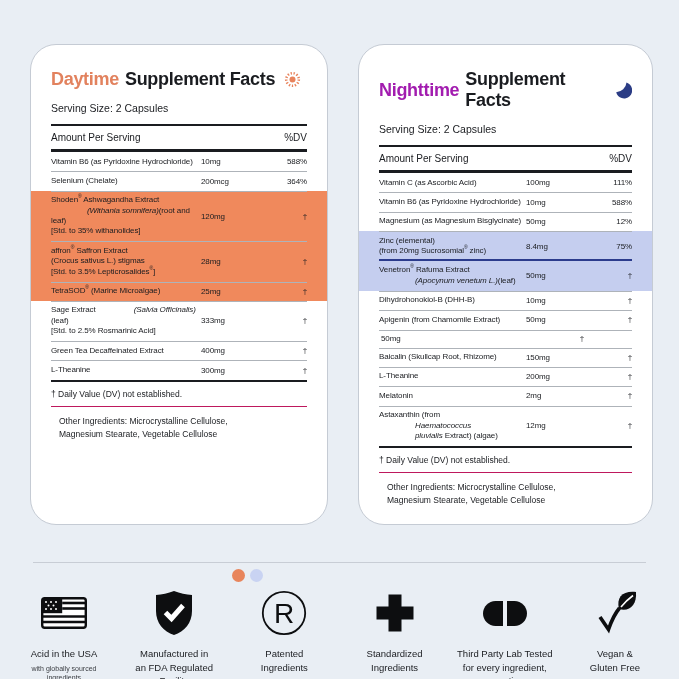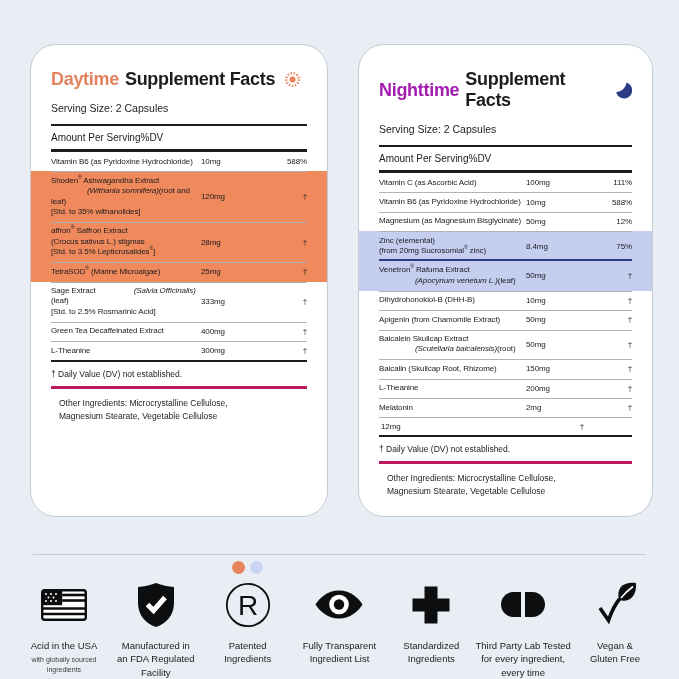--- a/index.html
+++ b/index.html
@@ -19,21 +19,21 @@
   .panel.night{width:295px;}
   .panel-title{
     display:flex;align-items:center;gap:6px;
     margin:0 20px 12px;font-size:18px;font-weight:bold;letter-spacing:-0.3px;
   }
   .accent-day{color:#E2825E;}
   .accent-night{color:#a21caf;}
   .title-icon{display:inline-flex;margin-left:3px;}
   .serving{margin:0 20px 10px;font-size:10.5px;}
   .thead{
-    display:flex;justify-content:flex-start;align-items:center;
+    display:flex;justify-content:space-between;align-items:center;
     margin:0 20px;padding:6px 0;font-size:10px;
     border-top:2px solid #1A1C20;border-bottom:3px solid #1A1C20;
   }
   .rows{display:block;}
   .row{
     position:relative;display:grid;grid-template-columns:1fr 60px 48px;
     align-items:center;padding:4.5px 20px;font-size:8px;letter-spacing:-0.1px;
   }
   .row::before{
     content:'';position:absolute;top:0;left:20px;right:20px;
@@ -45,21 +45,21 @@
   .ing-dv{text-align:right;}
   .hl-day{background:#F0895C;}
   .hl-night{background:#C5CEEF;}
   .navy-below::after{
     content:'';position:absolute;bottom:0;left:20px;right:20px;
     border-bottom:2px solid #2B3B8C;
   }
   .navy-below + .row::before{display:none;}
   .footnote{
     margin:0 20px;padding:7px 0;font-size:8.5px;
-    border-top:2.5px solid #1A1C20;border-bottom:3px solid #be185d;
+    border-top:2.5px solid #1A1C20;border-bottom:1px solid #be185d;
   }
   .other{
     margin:0 28px;padding-top:8px;font-size:8.5px;line-height:1.5;white-space:pre-line;
   }
   sup{font-size:0.62em;vertical-align:super;line-height:0;}
   i{font-style:italic;margin-left:36px;}
   
   .rule{height:1px;background:#C8CDD5;margin:37px 33px 0;border:0;}
   .badge-row{
     position:relative;display:flex;justify-content:space-between;align-items:flex-start;
@@ -102,20 +102,25 @@
         <span>%DV</span>
       </div>
       <div class="rows">
   <div class="row">
     <span class="ing-name">Vitamin B6 (as Pyridoxine Hydrochloride)</span>
     <span class="ing-amount">10mg</span>
     <span class="ing-dv">588%</span>
   </div>
 
 
+  <div class="row">
+    <span class="ing-name">Selenium (Chelate)</span>
+    <span class="ing-amount">200mcg</span>
+    <span class="ing-dv">364%</span>
+  </div>
 
   <div class="row hl-day">
     <span class="ing-name">Shoden<sup>®</sup> Ashwagandha Extract<br><i>(Withania somnifera)</i>(root and leaf)<br>[Std. to 35% withanolides]</span>
     <span class="ing-amount">120mg</span>
     <span class="ing-dv">†</span>
   </div>
 
   <div class="row hl-day">
     <span class="ing-name">affron<sup>®</sup> Saffron Extract<br>(Crocus sativus L.) stigmas<br>[Std. to 3.5% Lepticrosalides<sup>®</sup>]</span>
     <span class="ing-amount">28mg</span>
@@ -203,21 +208,20 @@
     <span class="ing-dv">†</span>
   </div>
 
   <div class="row">
     <span class="ing-name">Apigenin (from Chamomile Extract)</span>
     <span class="ing-amount">50mg</span>
     <span class="ing-dv">†</span>
   </div>
 
   <div class="row">
-    <span class="ing-name">Baicalein Skullcap Extract<br><i>(Scutellaria baicalensis)</i>(root)</span>
     <span class="ing-amount">50mg</span>
     <span class="ing-dv">†</span>
   </div>
 
   <div class="row">
     <span class="ing-name">Baicalin (Skullcap Root, Rhizome)</span>
     <span class="ing-amount">150mg</span>
     <span class="ing-dv">†</span>
   </div>
 
@@ -227,20 +231,21 @@
     <span class="ing-dv">†</span>
   </div>
 
   <div class="row">
     <span class="ing-name">Melatonin</span>
     <span class="ing-amount">2mg</span>
     <span class="ing-dv">†</span>
   </div>
 
   <div class="row">
+    <span class="ing-name">Astaxanthin (from <i>Haematococcus</i><br><i>pluvialis</i> Extract) (algae)</span>
     <span class="ing-amount">12mg</span>
     <span class="ing-dv">†</span>
   </div>
 </div>
       <div class="footnote">† Daily Value (DV) not established.</div>
       <div class="other">Other Ingredients: Microcrystalline Cellulose,
 Magnesium Stearate, Vegetable Cellulose</div>
     </section>
 
   </div>
@@ -297,31 +302,20 @@
       <span class="icon-box">
         <svg width="46" height="46" viewBox="0 0 46 46">
           <circle cx="23" cy="23" r="21.2" fill="none" stroke="#0D0E10" stroke-width="1.8"></circle>
           <text x="23" y="33" text-anchor="middle" font-family="Liberation Sans, sans-serif" font-size="28" fill="#0D0E10">R</text>
         </svg>
       </span>
       <span class="badge-label">Patented
 Ingredients</span>
     </div>
 
-    <div class="badge">
-      <span class="icon-box">
-        <svg width="48" height="31" viewBox="0 0 48 31">
-          <path d="M24 1.5 C35.5 1.5 44 9.5 47.5 15.5 C44 21.5 35.5 29.5 24 29.5 C12.5 29.5 4 21.5 0.5 15.5 C4 9.5 12.5 1.5 24 1.5 Z" fill="#0D0E10"></path>
-          <circle cx="24" cy="15.5" r="9.8" fill="#fff"></circle>
-          <circle cx="24" cy="15.5" r="5.2" fill="#0D0E10"></circle>
-        </svg>
-      </span>
-      <span class="badge-label">Fully Transparent
-Ingredient List</span>
-    </div>
 
     <div class="badge">
       <span class="icon-box">
         <svg width="40" height="40" viewBox="0 0 40 40">
           <path d="M13.5 1.5 H26.5 V13.5 H38.5 V26.5 H26.5 V38.5 H13.5 V26.5 H1.5 V13.5 H13.5 Z" fill="#0D0E10"></path>
         </svg>
       </span>
       <span class="badge-label">Standardized
 Ingredients</span>
     </div>

